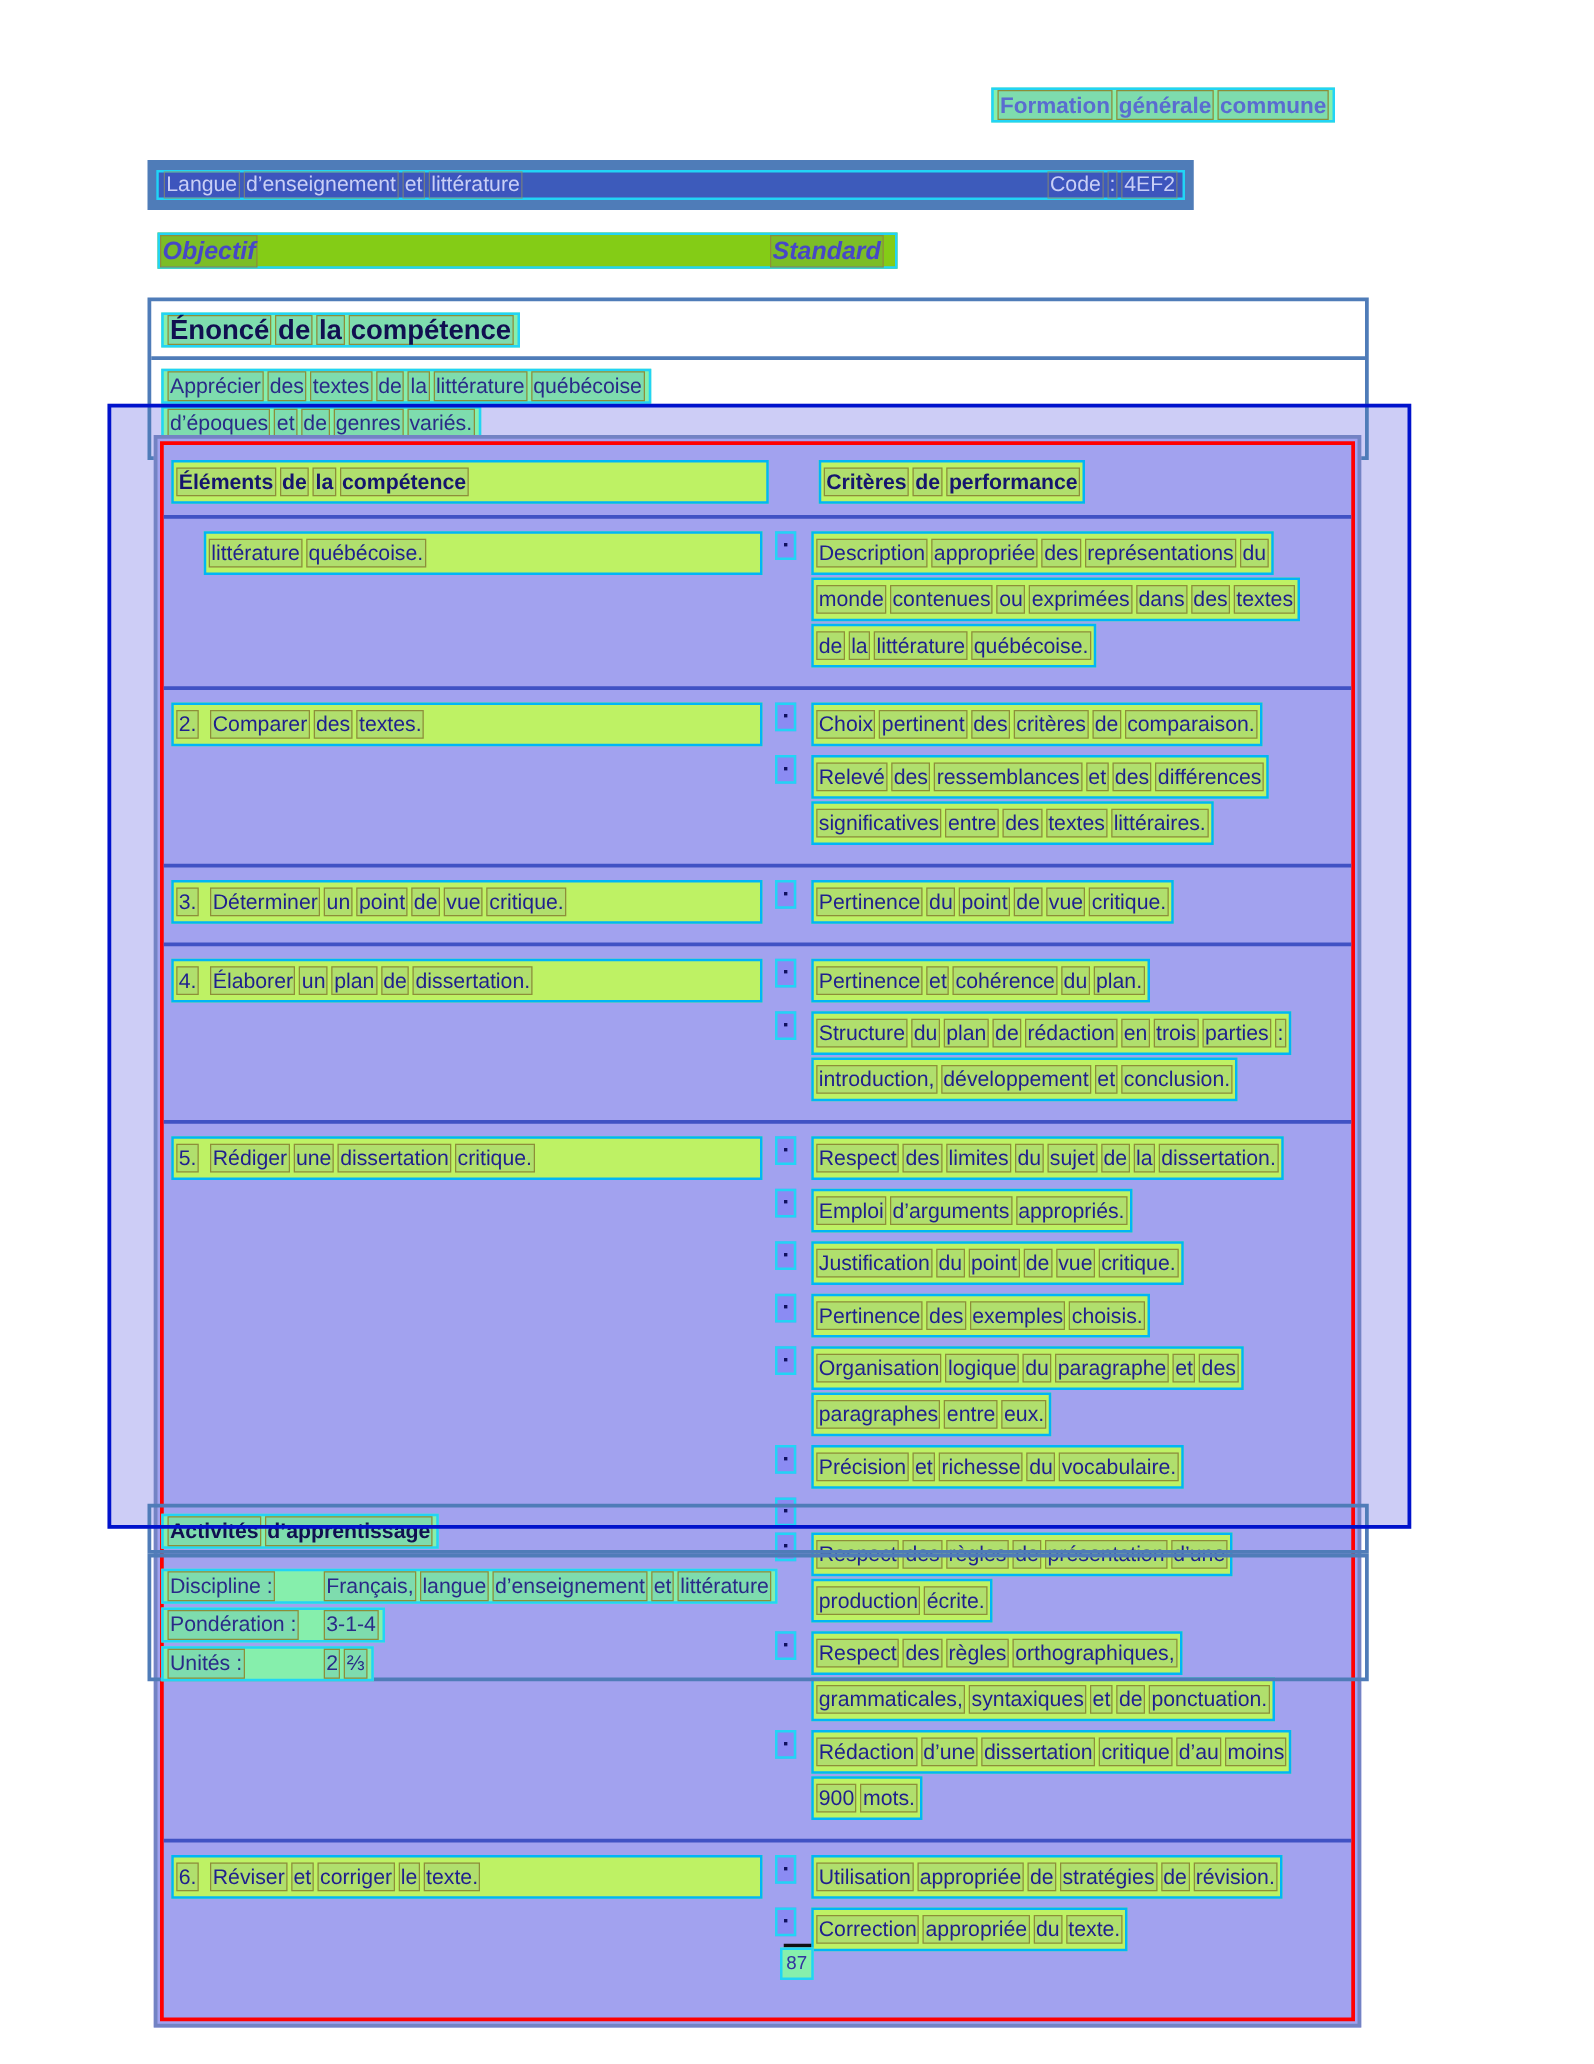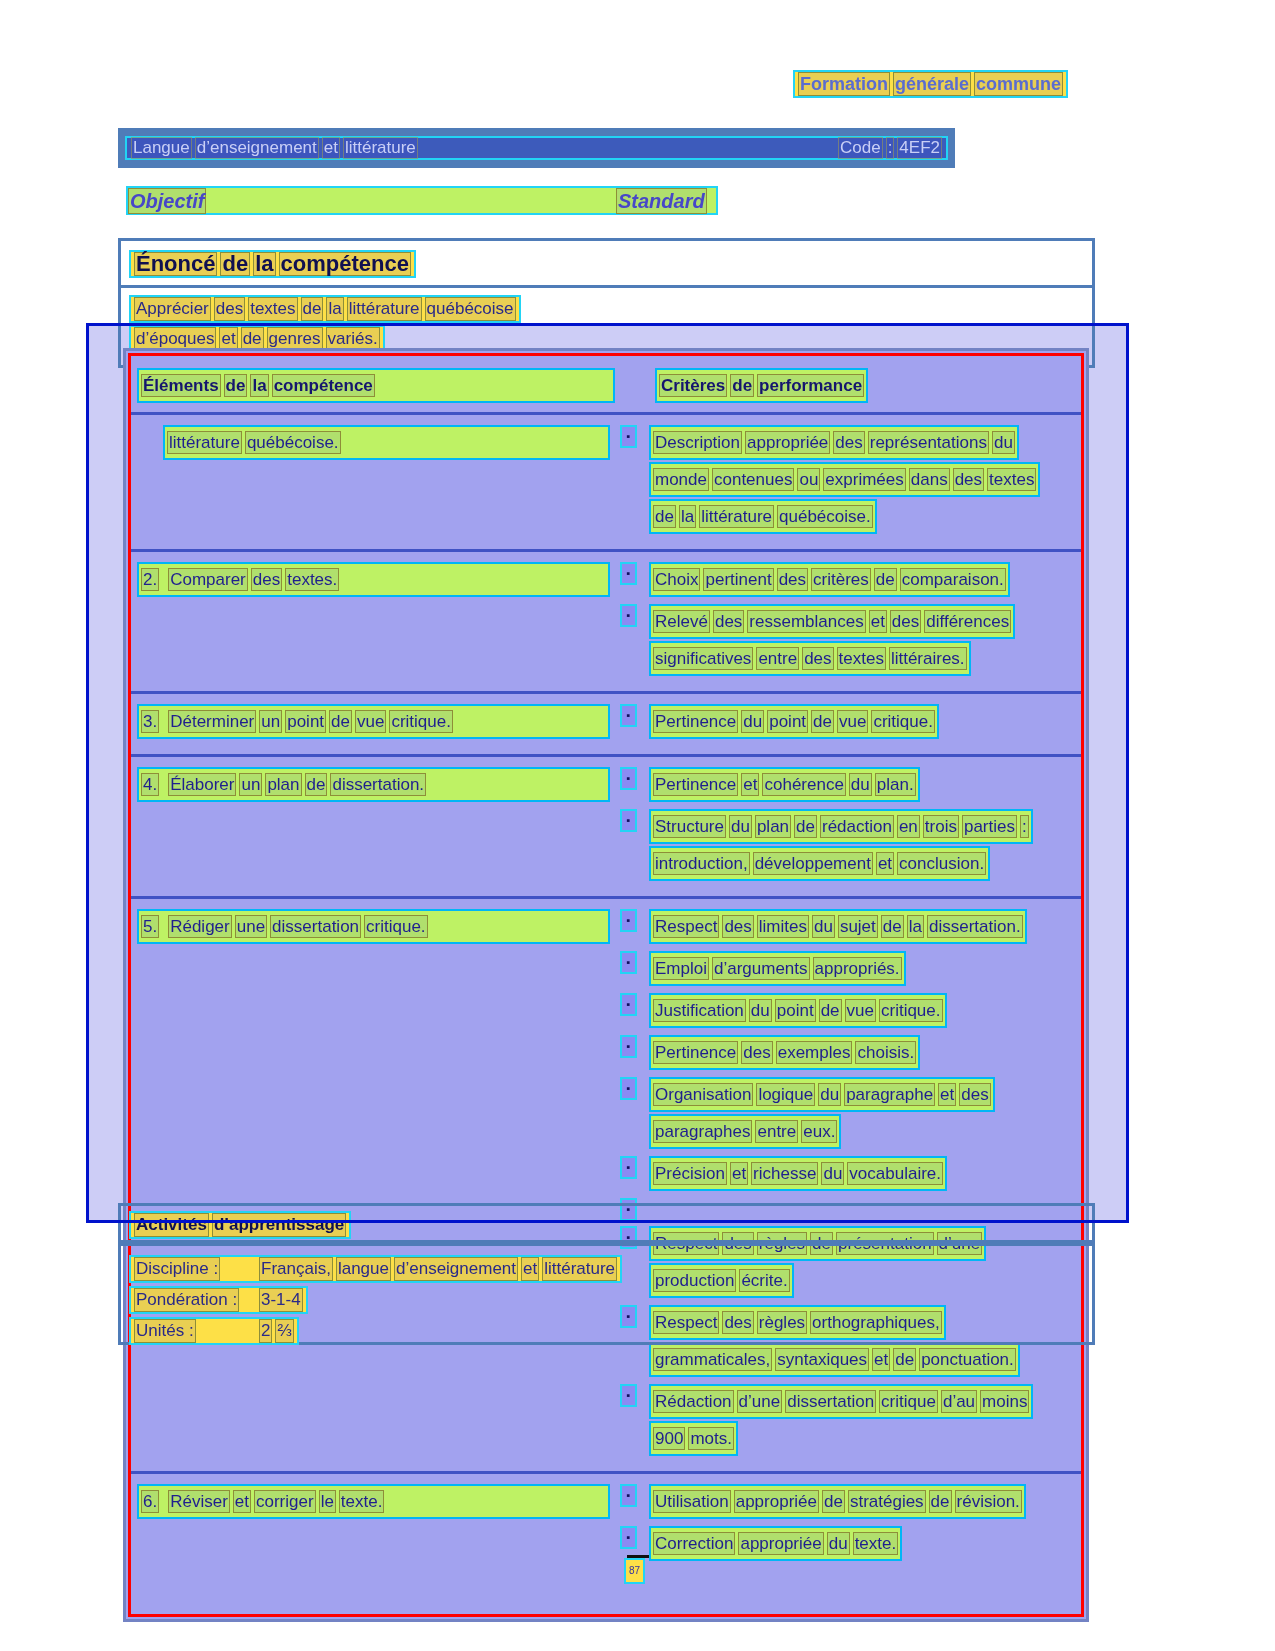--- a/index.html
+++ b/index.html
@@ -10,41 +10,41 @@
   }
   .layer{position:absolute;z-index:1;}
 
   
   .overlay-fill{position:absolute;left:86px;top:323px;width:1043px;height:900px;
     background:#cdcdf6;z-index:0;}
   .overlay-border{position:absolute;left:86px;top:323px;width:1043px;height:900px;
     border:3px solid #0012cc;z-index:50;pointer-events:none;box-sizing:border-box;}
 
   
-  .hl-light{display:inline-block;background:#fde047;border:2px solid #22d4f5;
+  .hl-light{display:inline-block;background:#86efac;border:2px solid #22d4f5;
     padding:0 3px;line-height:22px;}
   .hl-tbl{display:inline-block;background:#bef264;border:2px solid #00b6f6;
     padding:4px 2px;line-height:21px;font-size:17px;color:#1f1f8e;}
   .w{display:inline-block;border:1px solid #8e8e38;background:rgba(60,60,200,0.10);
     padding:0 1px;margin:0 3px 0 0;}
   .w:last-child{margin-right:0;}
 
   
   .top-label{left:793px;top:70px;font-size:18px;font-weight:bold;color:#5a6cd0;}
 
   
   .header-bar{left:118px;top:128px;width:837px;height:40px;background:#4f7cb8;}
   .bar-hl{position:absolute;left:7px;right:7px;top:8px;bottom:8px;
     background:rgba(40,50,190,0.45);border:2px solid #22d4f5;
     display:flex;justify-content:space-between;align-items:center;
     padding:0 4px;color:#c9cff6;font-size:17px;}
   .bar-hl .w{border-color:rgba(160,160,80,0.55);background:rgba(60,60,200,0.18);}
 
   
-  .obj-hl{left:126px;top:186px;width:588px;height:25px;background:#bef264;
+  .obj-hl{left:126px;top:186px;width:588px;height:25px;background:#84cc16;
     border:2px solid #22d4f5;font-style:italic;font-weight:bold;font-size:20px;
     color:#4747c8;line-height:24px;}
   .obj-hl .std{position:absolute;left:488px;top:0;}
 
   
   .enonce{left:118px;top:238px;width:977px;border:3px solid #4f7cb8;box-sizing:border-box;background:transparent;}
   .enonce-h{border-bottom:3px solid #4f7cb8;padding:9px 8px 7px;}
   .enonce-h .hl-light{font-weight:bold;font-size:22px;color:#101050;}
   .enonce-b{padding:7px 8px 10px;}
   .enonce-b .line{margin-bottom:2px;}
@@ -76,21 +76,21 @@
     box-sizing:border-box;padding:5px 8px 0;background:transparent;}
   .activ-h .hl-light{font-weight:bold;font-size:17px;color:#101050;}
   .activ-b{left:118px;top:1243px;width:977px;height:102px;border:3px solid #4f7cb8;
     box-sizing:border-box;padding:9px 8px 0;background:transparent;}
   .activ-b .field{margin-bottom:3px;}
   .activ-b .hl-light{font-size:17px;color:#2a2a88;}
   .lblwrap{display:inline-block;width:125px;}
 
   
   .footer-rule{left:627px;top:1555px;width:22px;height:3px;background:#101010;}
-  .page-num{left:624px;top:1558px;font-size:10px;color:#3333a0;}
+  .page-num{left:624px;top:1558px;font-size:15px;color:#3333a0;}
 </style>
 </head>
 <body>
 
 <div class="overlay-fill"></div>
 
 <div class="layer top-label">
   <span class="hl-light words"><span class="w">Formation</span><span class="w">générale</span><span class="w">commune</span></span>
 </div>
 

